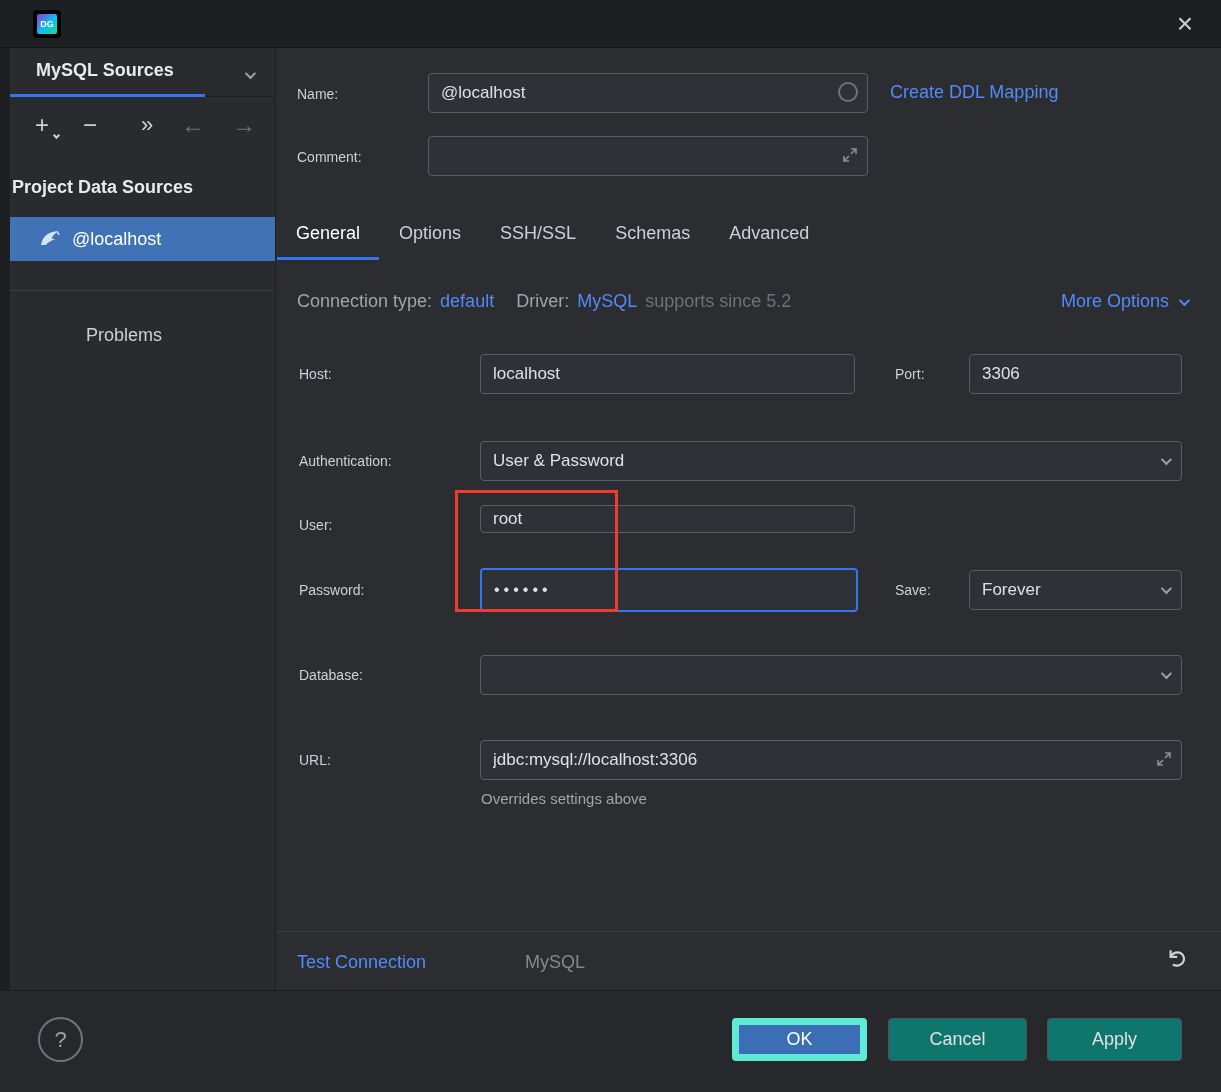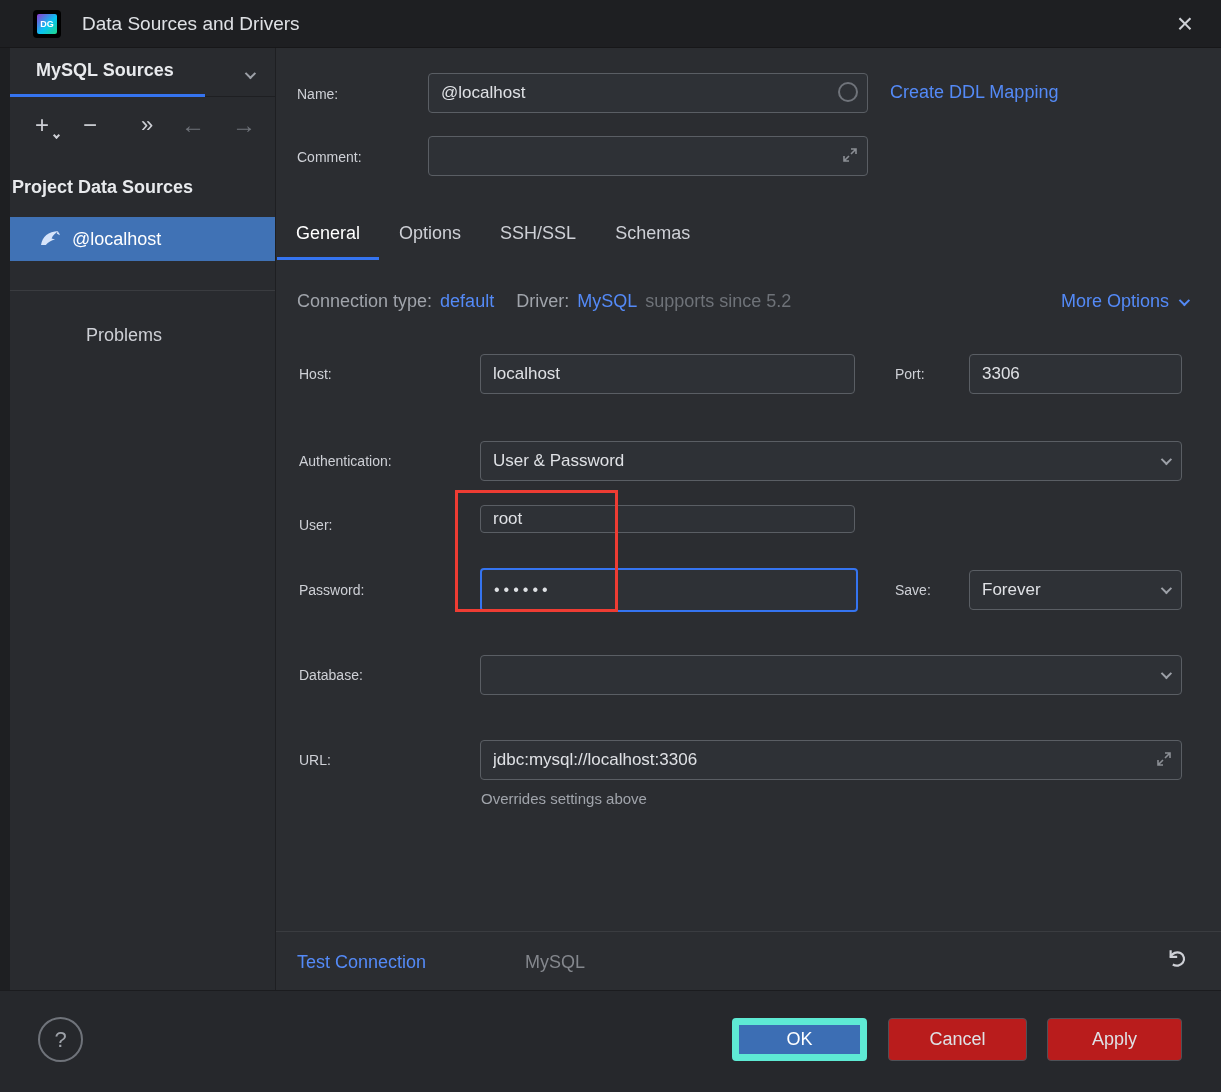--- a/index.html
+++ b/index.html
@@ -56,37 +56,36 @@
   .note { position:absolute; font-size:15px; color:#a0a4ab; }
   .main-divider { position:absolute; left:0; top:883px; width:100%; height:1px; background:#3a3c40; }
   .undo-ic { position:absolute; right:34px; top:898px; width:24px; height:24px; cursor:pointer; }
   
   .pw { border:2px solid #3574f0; letter-spacing:4px; font-size:16px; }
   
   .footer { position:absolute; left:0; top:990px; width:100%; height:102px; background:#26282c; border-top:1px solid #1b1c1f; }
   .help-btn { position:absolute; left:38px; top:26px; width:45px; height:45px; border:2px solid #6f737a; border-radius:50%; display:flex; align-items:center; justify-content:center; font-size:22px; color:#9da1a8; cursor:pointer; }
   .btn { position:absolute; top:27px; height:43px; border-radius:4px; display:flex; align-items:center; justify-content:center; font-size:18px; cursor:pointer; font-family:"Liberation Sans",sans-serif; }
   .btn-ok { left:732px; width:135px; background:#3c6eb4; color:#ffffff; border:7px solid #5eead4; }
-  .btn-plain { background:#b91c1c; color:#dfe1e5; border:1px solid #4e5157;text-align:center; }
+  .btn-plain { background:#0f766e; color:#dfe1e5; border:1px solid #4e5157;text-align:center; }
   .btn-cancel { left:888px; width:139px; }
   .btn-apply { left:1047px; width:135px; }
   .btn-apply::first-letter { text-decoration:underline; }
   
   .annotation-box { position:absolute; left:455px; top:490px; width:163px; height:122px; border:3px solid #ee3c33; z-index:50; pointer-events:none; }
 </style>
 </head>
 <body>
 
 <div class="window">
 
   <div class="titlebar">
     <div class="app-logo">
       <div class="app-logo-inner">DG</div>
     </div>
-    <div class="win-title">Data Sources and Drivers</div>
     <div class="close-btn">×</div>
   </div>
 
   <div class="sidebar">
     <div class="sb-header">
       <span class="sb-header-title">MySQL Sources</span>
       <span class="sb-header-chev"><span class="chev"></span></span>
       <div class="sb-underline"></div>
     </div>
     <div class="sb-toolbar">
@@ -124,20 +123,21 @@
       <svg class="expand-ic" viewBox="0 0 16 16">
         <path d="M9 2 H14 V7 M14 2 L9 7 M7 14 H2 V9 M2 14 L7 9" stroke="#8a8e94" stroke-width="1.6" fill="none"></path>
       </svg>
     </div>
 
     <div class="tabs">
       <div class="tab active">General</div>
       <div class="tab">Options</div>
       <div class="tab">SSH/SSL</div>
       <div class="tab">Schemas</div>
+      <div class="tab">Advanced</div>
     </div>
 
     <div class="conn-row">
       <span class="lbl-dim">Connection type:</span>
       <span class="link">default</span>
       <span class="lbl-dim" style="margin-left:14px;">Driver:</span>
       <span class="link">MySQL</span>
       <span style="color:#6e7278;">supports since 5.2</span>
     </div>
     <div class="more-options">

